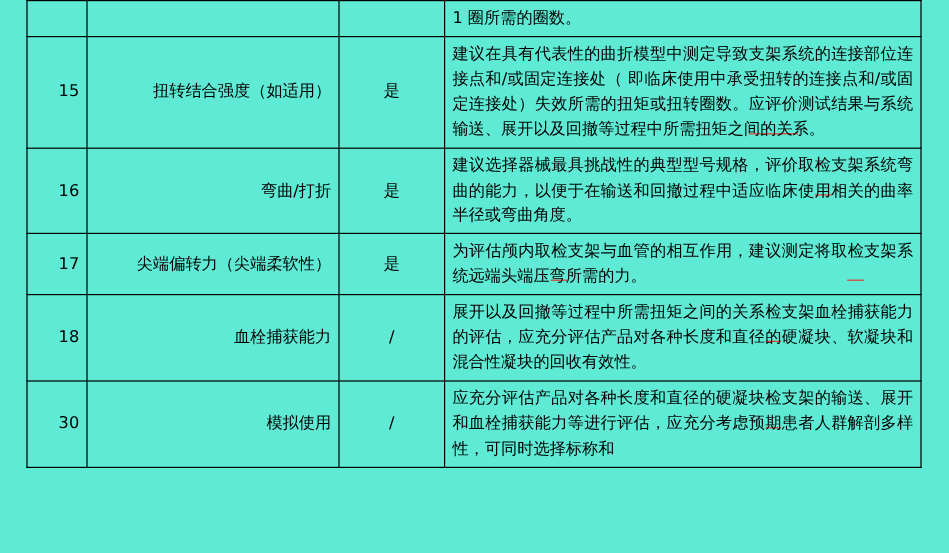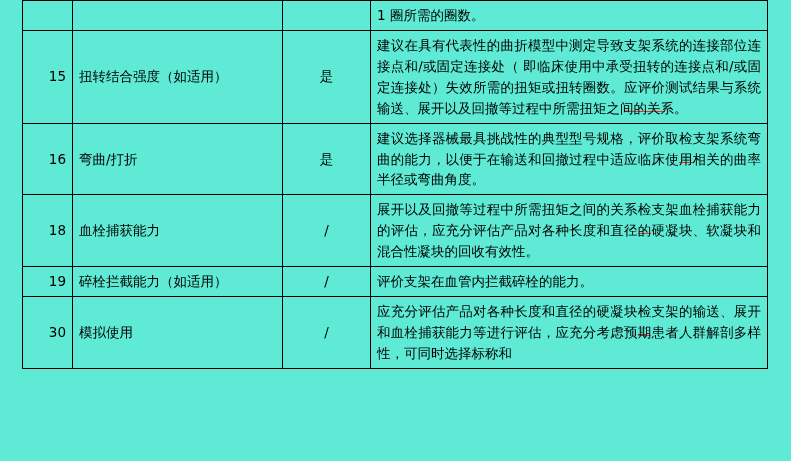--- a/index.html
+++ b/index.html
@@ -35,21 +35,21 @@
   col.c-num    { width: 50px; }
   col.c-item   { width: 210px; }
   col.c-flag   { width: 88px; }
   col.c-desc   { width: 397px; }
 
   td.num {
     text-align: right;
     font-size: 14px;
   }
   td.item {
-    text-align: left;
+    text-align: right;
     margin-left: 46px;
   }
   td.flag {
     text-align: center;
   }
   td.desc {
     text-align: justify;
     text-justify: inter-ideograph;
     padding: 5px 7px 6px 7px;
   }
@@ -84,30 +84,30 @@
           <td class="flag">是</td>
           <td class="desc"><span>建议在具有代表性的曲折模型中测定导致支架系统的连接部位连接点和/或固定连接处（ 即临床使用中承受扭转的连接点和/或固定连接处）失效所需的扭矩或扭转圈数。</span><span class="sp">应评价</span><span>测试结果与系统输送、展开以及回撤等过程中所需扭矩之间的关系。</span></td>
         </tr>
         <tr>
           <td class="num">16</td>
           <td class="item">弯曲/打折</td>
           <td class="flag">是</td>
           <td class="desc"><span>建议选择器械最具挑战性的典型型号规格，评价取</span><span class="sp">检</span><span>支架系统弯曲的能力，以便于在输送和回撤过程中适应临床使用相关的曲率半径或弯曲角度。</span></td>
         </tr>
         <tr>
+          <td class="num">17</td>
+          <td class="item">尖端偏转力（尖端柔软性）</td>
+          <td class="flag">是</td>
+          <td class="desc"><span>为评估颅内取</span><span class="sp">检</span><span>支架与血管的相互作用，建议测定将取</span><span class="sp">检</span><span>支架系统远端头端压弯所需的力。</span></td>
+        </tr>
+        <tr>
           <td class="num">18</td>
           <td class="item">血栓捕获能力</td>
           <td class="flag">/</td>
           <td class="desc"><span>展开以及回撤等过程中所需扭矩之间的关系</span><span class="sp">检</span><span>支架血栓捕获能力的评估，应充分评估产品对各种长度和直径的硬凝块、软凝块和混合性凝块的回收有效性。</span></td>
-        </tr>
-        <tr>
-          <td class="num">19</td>
-          <td class="item">碎栓拦截能力（如适用）</td>
-          <td class="flag">/</td>
-          <td class="desc"><span>评价支架在血管内拦截碎栓的能力。</span></td>
         </tr>
         <tr>
           <td class="num">30</td>
           <td class="item">模拟使用</td>
           <td class="flag">/</td>
           <td class="desc"><span>应充分评估产品对各种长度和直径的硬凝块</span><span class="sp">检</span><span>支架的输送、展开和血栓捕获能力等进行评估，应充分考虑预期患者人群解剖多样性，可同时选择标称和</span></td>
         </tr>
       </tbody>
   </table>
 </div>

